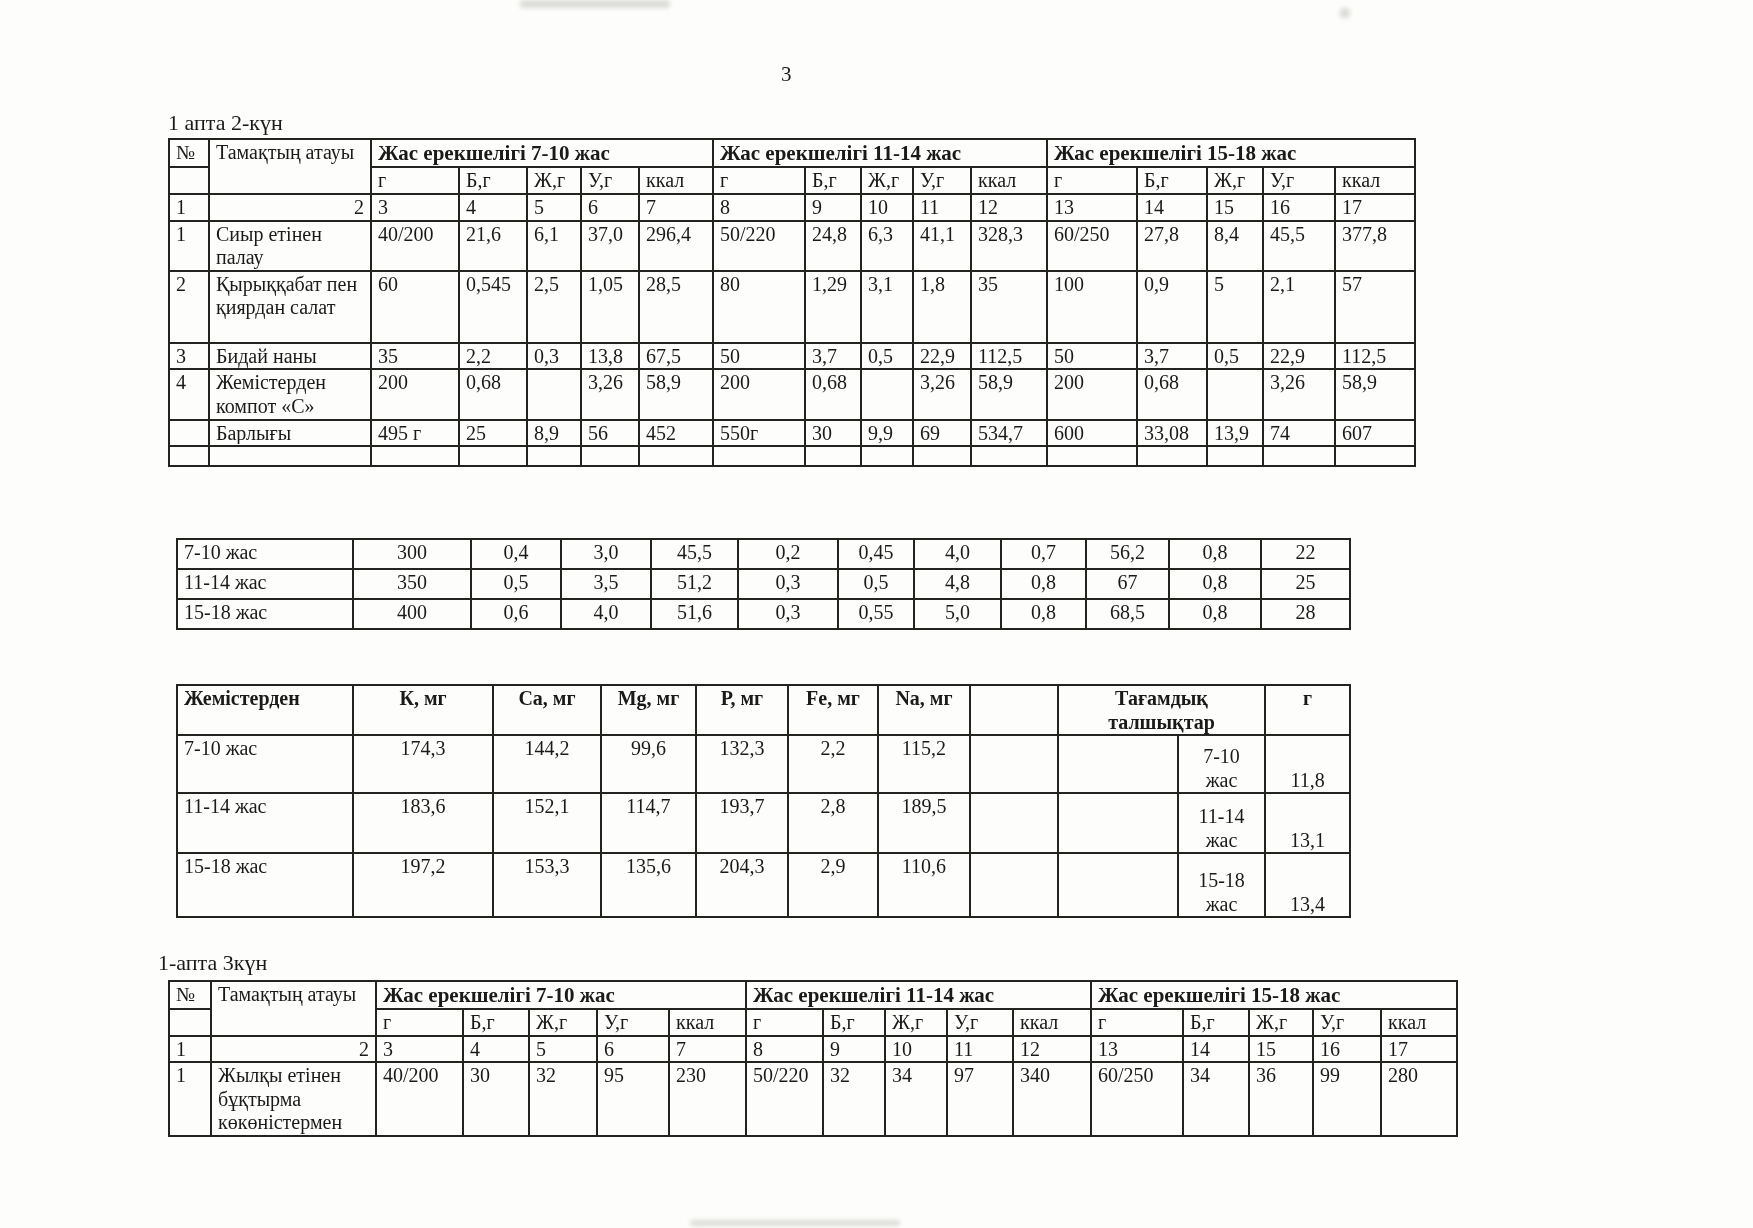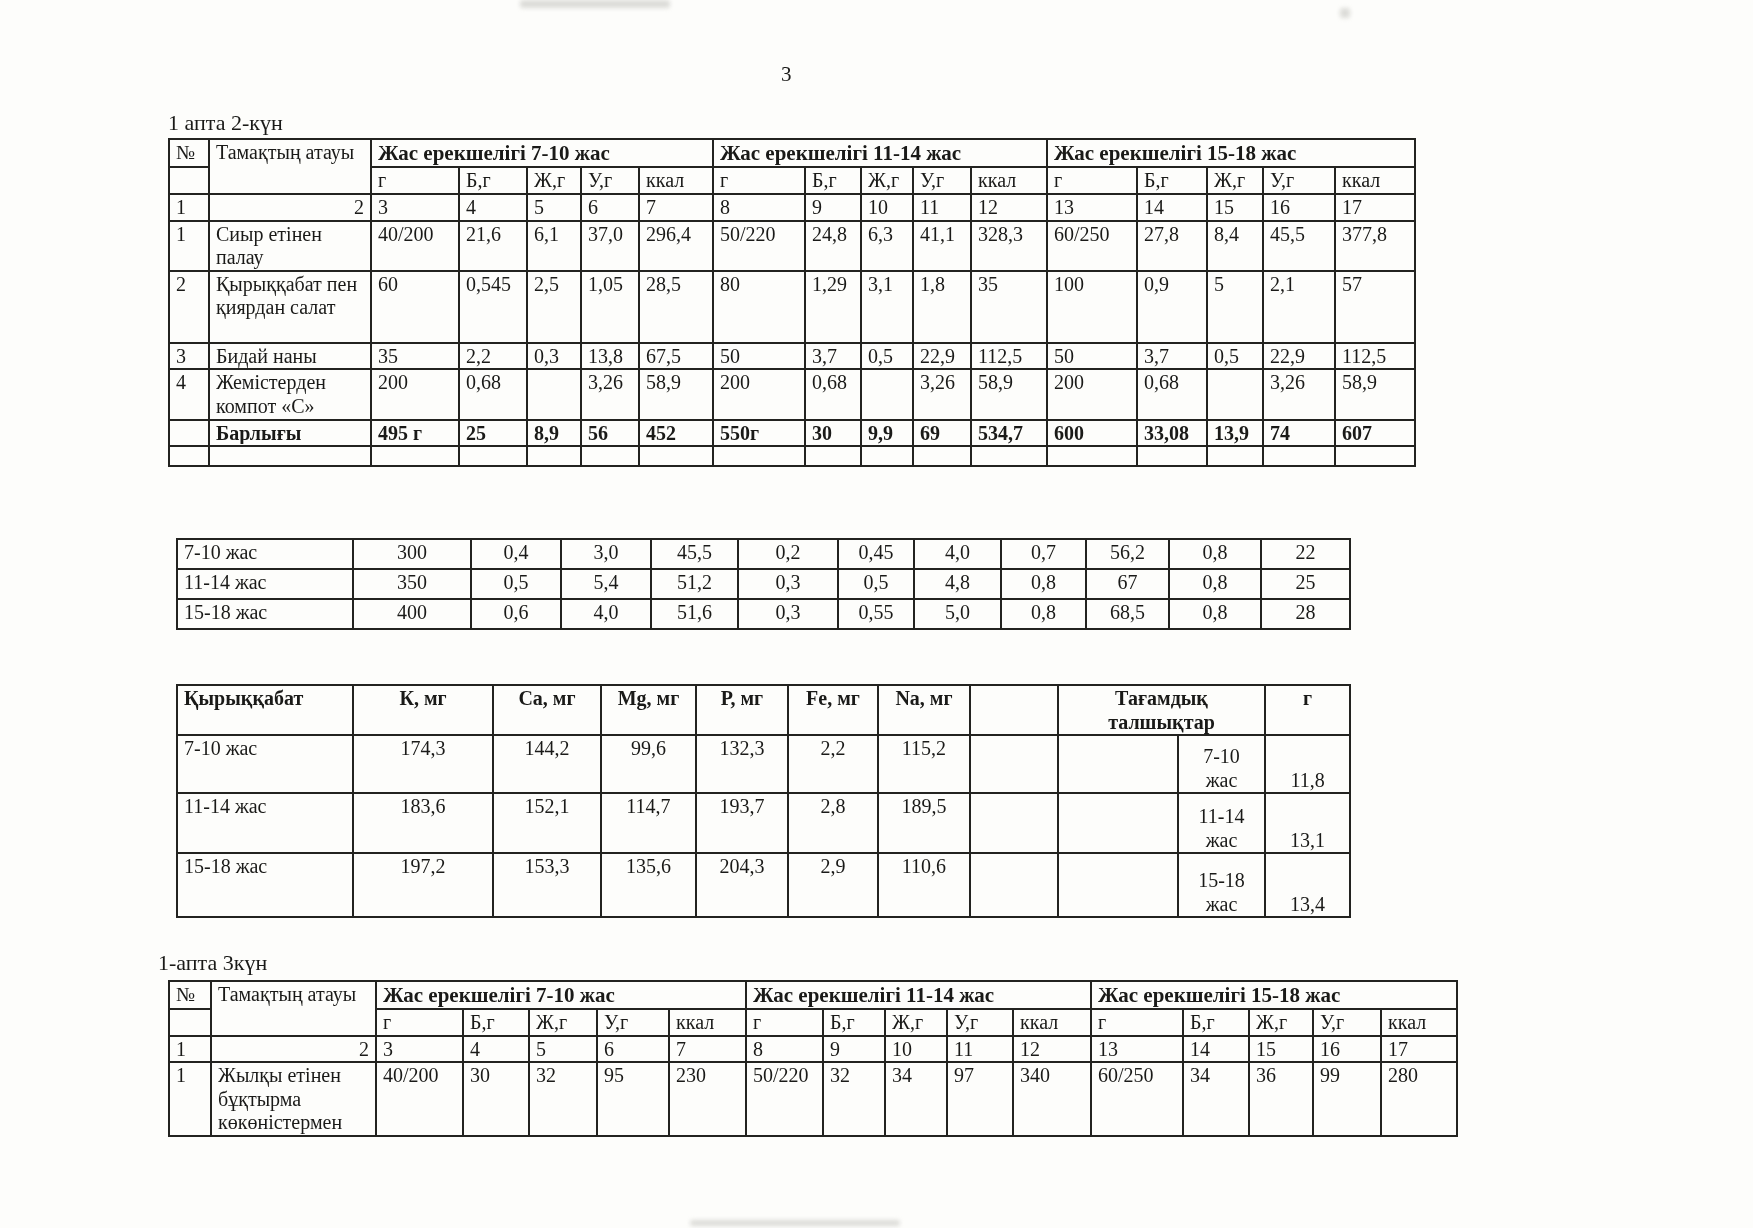--- a/index.html
+++ b/index.html
@@ -12,21 +12,21 @@
   .pagenum { font-size:21px; }
   .sec-title { font-size:22px; font-weight:normal; white-space:nowrap; }
 
   table.t { border-collapse:collapse; table-layout:fixed; }
   table.t td, table.t th {
     border:2px solid #232320; padding:1px 6px 0 6px;
     font-size:20px; line-height:1.18; vertical-align:top;
     font-weight:normal; text-align:left; overflow:hidden;
   }
   .t th.grp { font-weight:bold; font-size:21px; }
-  .t .b, .t td.b { font-weight:bold;border-radius:13px; }
+  .t .b, .t td.b { font-weight:normal;border-radius:13px; }
   .numrow td:nth-child(2) { text-align:right; }
 
   
   table.vt td, table.vt th { text-align:center; }
   table.vt th { font-weight:bold; }
   table.vt td.lbl, table.vt th.lbl { text-align:left; }
   table.vt tr.vrows td { vertical-align:top; }
   .mrow td { vertical-align:top; }
   .mrow td.age { vertical-align:bottom; text-align:center; }
   .mrow td.gval { vertical-align:bottom; text-align:center; }
@@ -255,21 +255,21 @@
           <td>4,0</td>
           <td>0,7</td>
           <td>56,2</td>
           <td>0,8</td>
           <td>22</td>
         </tr>
     <tr class="vrows" style="height:30px">
       <td class="lbl">11-14 жас</td>
     <td>350</td>
           <td>0,5</td>
-          <td>5,4</td>
+          <td>3,5</td>
           <td>51,2</td>
           <td>0,3</td>
           <td>0,5</td>
           <td>4,8</td>
           <td>0,8</td>
           <td>67</td>
           <td>0,8</td>
           <td>25</td>
         </tr>
     <tr class="vrows" style="height:30px">
@@ -298,21 +298,21 @@
         <col style="width:92px">
       <col style="width:90px">
         <col style="width:92px">
         <col style="width:88px">
         <col style="width:120px">
         <col style="width:87px">
       <col style="width:85px">
     </colgroup>
     <tbody>
         <tr style="height:30px">
-      <th class="lbl">Қырыққабат</th>
+      <th class="lbl">Жемістерден</th>
       <th>К, мг</th>
       <th>Са, мг</th>
       <th>Mg, мг</th>
       <th>Р, мг</th>
       <th>Fe, мг</th>
       <th>Na, мг</th>
       <th></th>
       <th colspan="2">Тағамдық талшықтар</th>
       <th>г</th>
     </tr>

